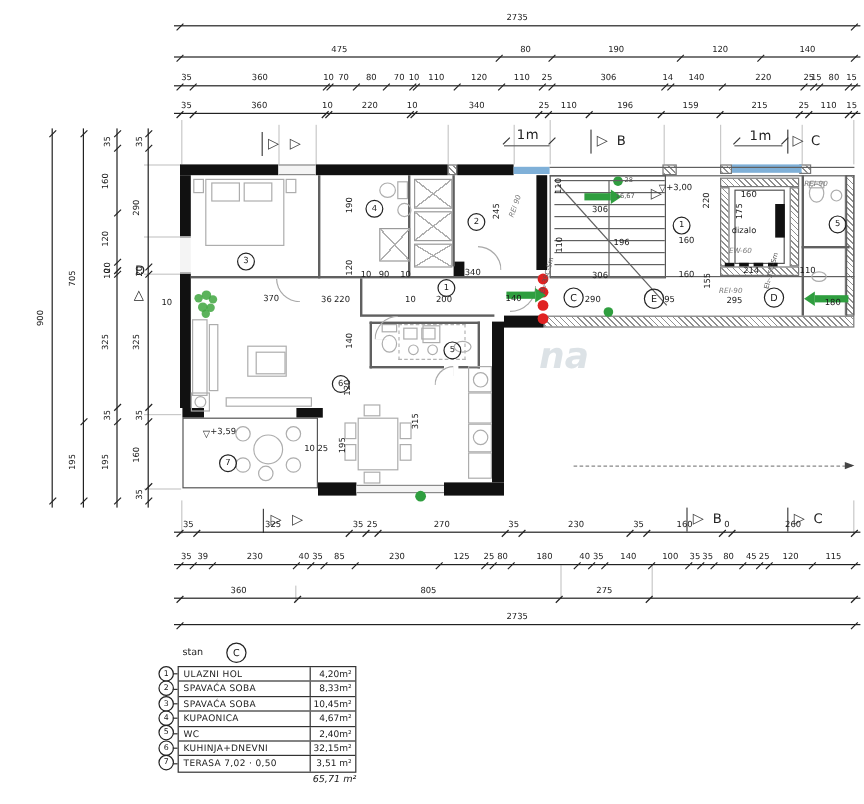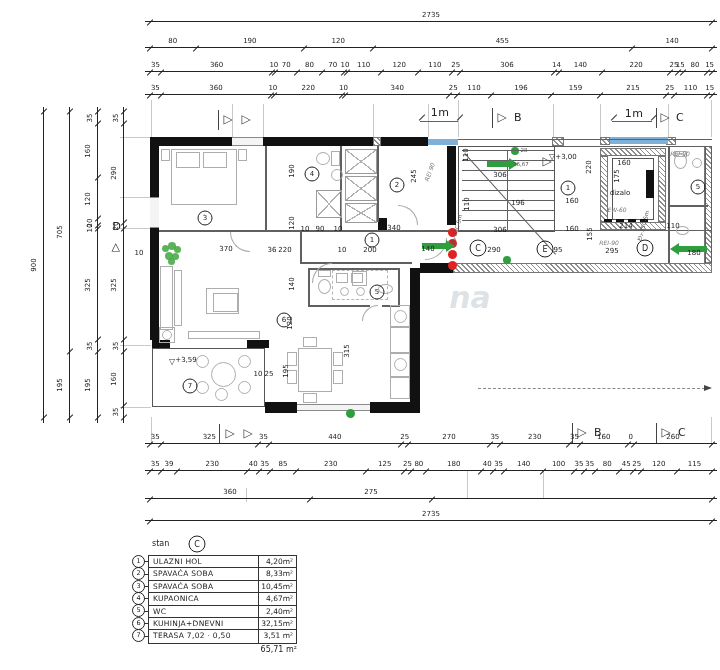--- a/index.html
+++ b/index.html
@@ -65,21 +65,21 @@
   #legend-header{position:absolute;font-size:8px;}
   #leg-table{position:absolute;border:1px solid #333;box-sizing:border-box;}
   .leg-row{position:relative;box-sizing:border-box;border-bottom:1px solid #333;display:flex;}
   .leg-row:last-child{border-bottom:none;}
   .leg-name{flex:0 0 105px;font-size:7.5px;line-height:11.4px;padding-left:4px;letter-spacing:.3px;
             border-right:1px solid #333;overflow:hidden;}
   .leg-area{flex:1;font-size:7.5px;line-height:11.4px;text-align:right;padding-right:3px;}
   .leg-num{position:absolute;width:11px;height:11px;border:1px solid #222;border-radius:50%;
            font-size:6.5px;line-height:11px;text-align:center;}
   .leg-dash{position:absolute;height:1px;background:#333;}
-  #leg-total{position:absolute;font-size:8px;}
+  #leg-total{position:absolute;font-size:8px;font-style:italic;}
 </style>
 </head>
 <body>
 
 <div id="canvas">
   <div id="plan-layer">
       <div class="r ext" style="left: 151px; top: 100px; width: 1px; height: 37px;"></div>
       <div class="r ext" style="left: 232px; top: 104px; width: 1px; height: 33px;"></div>
       <div class="r ext" style="left: 263px; top: 104px; width: 1px; height: 33px;"></div>
       <div class="r ext" style="left: 373px; top: 104px; width: 1px; height: 33px;"></div>
@@ -340,36 +340,36 @@
         <div class="seg" style="flex-grow: 2735;">
           <div class="ctick"></div>
           <span class="clab">2735</span>
         </div>
         <div class="seg" style="flex-grow: 0;">
           <div class="ctick"></div>
         </div>
       </div>
       <div class="chain h" style="left: 150px; top: 32px; width: 562px; height: 16px;">
         <div class="cline"></div>
+        <div class="seg" style="flex-grow: 475;">
+          <div class="ctick"></div>
+          <span class="clab">475</span>
+        </div>
         <div class="seg" style="flex-grow: 80;">
           <div class="ctick"></div>
           <span class="clab">80</span>
         </div>
         <div class="seg" style="flex-grow: 190;">
           <div class="ctick"></div>
           <span class="clab">190</span>
         </div>
         <div class="seg" style="flex-grow: 120;">
           <div class="ctick"></div>
           <span class="clab">120</span>
         </div>
-        <div class="seg" style="flex-grow: 455;">
-          <div class="ctick"></div>
-          <span class="clab">455</span>
-        </div>
         <div class="seg" style="flex-grow: 140;">
           <div class="ctick"></div>
           <span class="clab">140</span>
         </div>
         <div class="seg" style="flex-grow: 0;">
           <div class="ctick"></div>
         </div>
       </div>
       <div class="chain h" style="left: 150px; top: 56px; width: 562px; height: 16px;">
         <div class="cline"></div>
@@ -522,24 +522,20 @@
           <span class="clab">35</span>
         </div>
         <div class="seg" style="flex-grow: 325;">
           <div class="ctick"></div>
           <span class="clab">325</span>
         </div>
         <div class="seg" style="flex-grow: 35;">
           <div class="ctick"></div>
           <span class="clab">35</span>
         </div>
-        <div class="seg" style="flex-grow: 440;">
-          <div class="ctick"></div>
-          <span class="clab">440</span>
-        </div>
         <div class="seg" style="flex-grow: 25;">
           <div class="ctick"></div>
           <span class="clab">25</span>
         </div>
         <div class="seg" style="flex-grow: 270;">
           <div class="ctick"></div>
           <span class="clab">270</span>
         </div>
         <div class="seg" style="flex-grow: 35;">
           <div class="ctick"></div>
@@ -661,20 +657,24 @@
         </div>
         <div class="seg" style="flex-grow: 0;">
           <div class="ctick"></div>
         </div>
       </div>
       <div class="chain h" style="left: 150px; top: 483px; width: 562px; height: 16px;">
         <div class="cline"></div>
         <div class="seg" style="flex-grow: 360;">
           <div class="ctick"></div>
           <span class="clab">360</span>
+        </div>
+        <div class="seg" style="flex-grow: 805;">
+          <div class="ctick"></div>
+          <span class="clab">805</span>
         </div>
         <div class="seg" style="flex-grow: 275; margin-top: 42px;">
           <div class="ctick"></div>
           <span class="clab">275</span>
         </div>
         <div class="seg" style="flex-grow: 630;">
           <div class="ctick"></div>
         </div>
         <div class="seg" style="flex-grow: 0;">
           <div class="ctick"></div>

